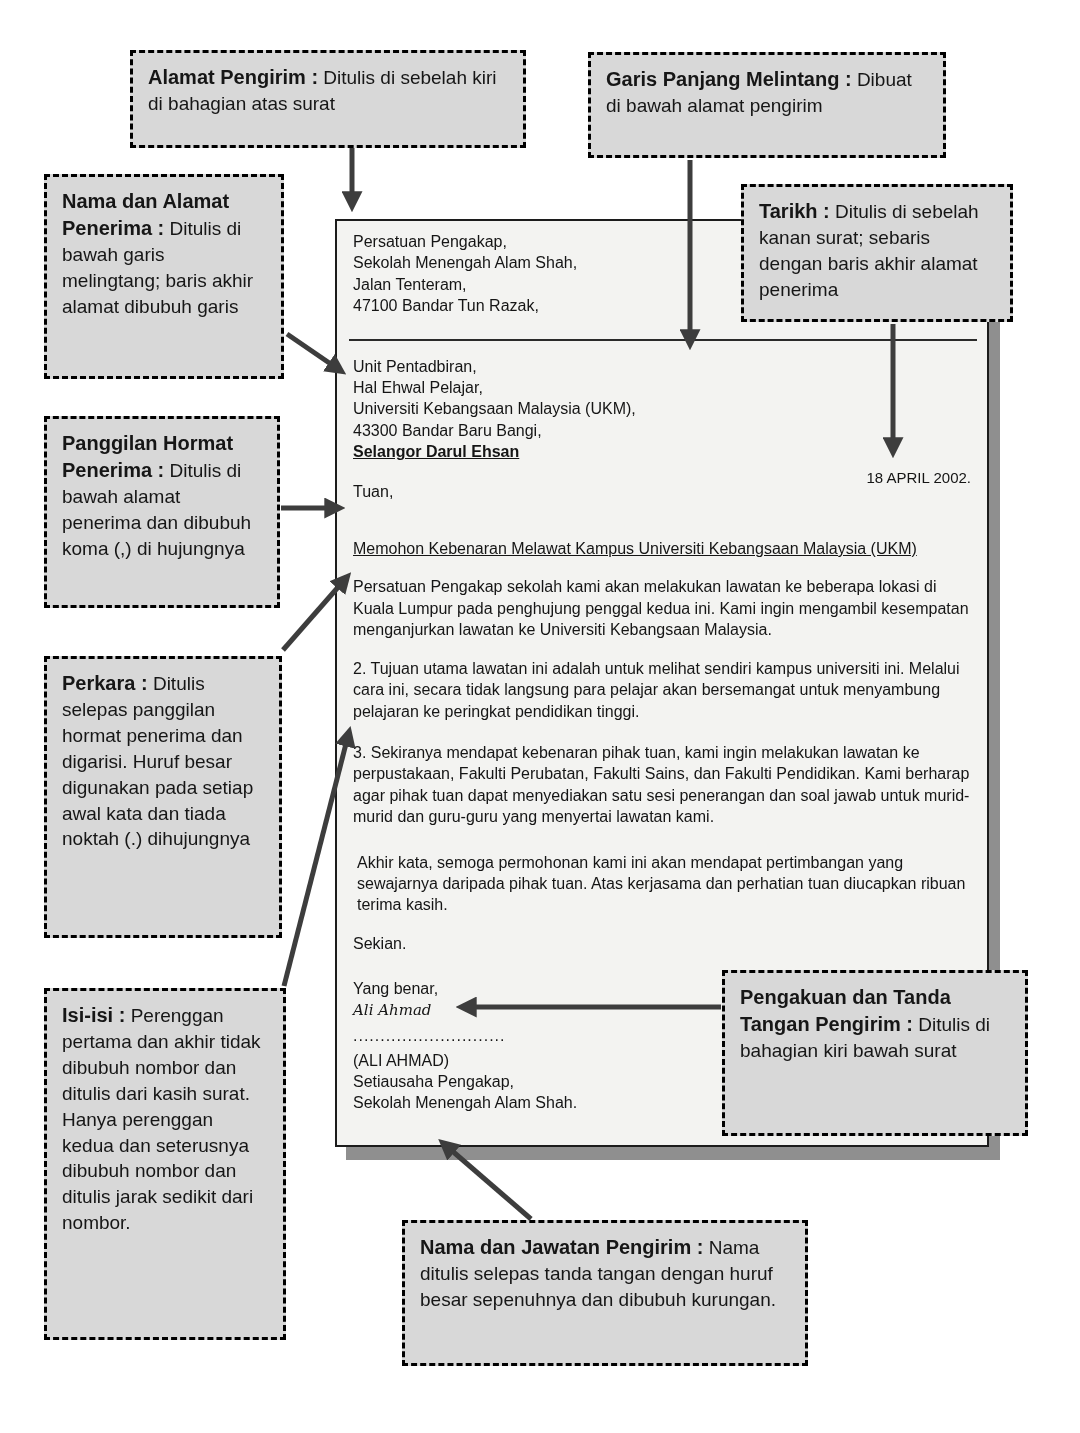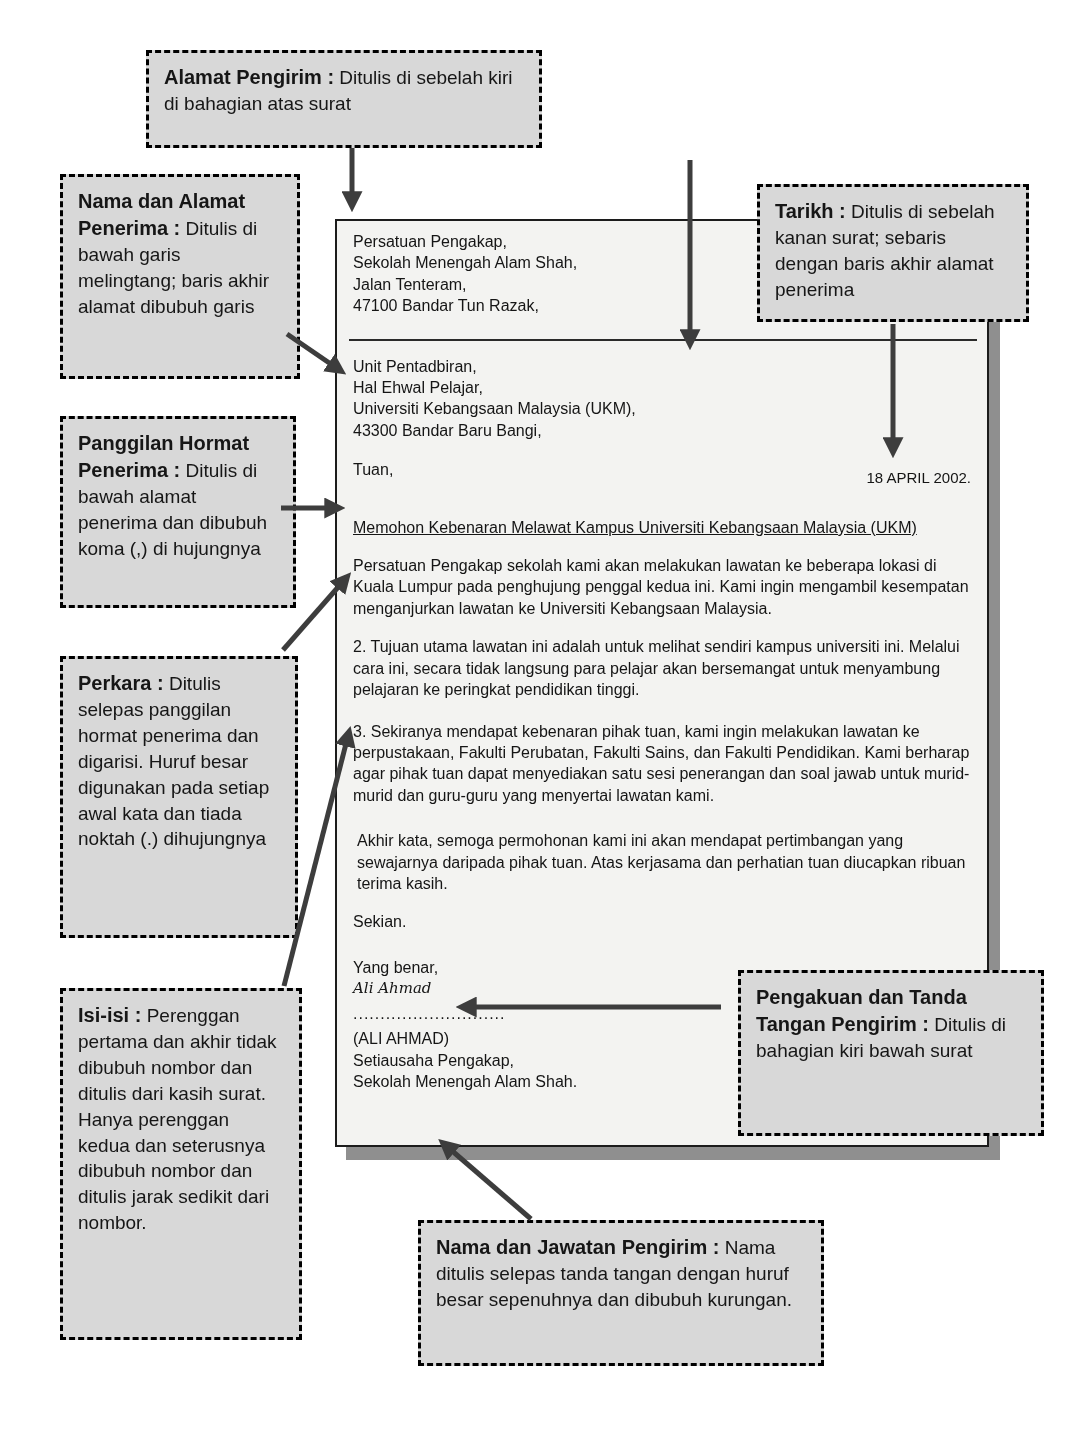--- a/index.html
+++ b/index.html
@@ -10,21 +10,21 @@
   #page{
     position:relative; width:1080px; height:1433px; overflow:hidden;
     font-family:"Liberation Sans", sans-serif; color:var(--text); background:#ffffff;
   }
   
   .callout{
     position:absolute; box-sizing:border-box;
     background:var(--callout_bg);
     border:3px dashed #000;
     padding:11px 15px;
-    font-size:19px; line-height:1.36; color:#161616;margin-left:16px;
+    font-size:19px; line-height:1.36; color:#161616;
   }
   .callout .ct{font-weight:bold; font-size:20px;}
   
   .letter{
     position:absolute; left:335px; top:219px; width:654px; height:928px;
     box-sizing:border-box; background:var(--letter_bg);
     border:2px solid #1c1c1c;
     box-shadow:11px 13px 0 var(--shadow);
     padding:10px 16px 6px 16px;
     font-size:16px; line-height:21.4px; color:#151515;
@@ -59,20 +59,21 @@
       <div>Sekolah Menengah Alam Shah,</div>
       <div>Jalan Tenteram,</div>
       <div>47100 Bandar Tun Razak,</div>
     </div>
     <hr class="longline">
     <div class="addr">
       <div>Unit Pentadbiran,</div>
       <div>Hal Ehwal Pelajar,</div>
       <div>Universiti Kebangsaan Malaysia (UKM),</div>
       <div>43300 Bandar Baru Bangi,</div>
+      <div class="bold-underline">Selangor Darul Ehsan</div>
     </div>
     <div class="letter-date">18 APRIL 2002.</div>
     <div class="salutation">Tuan,</div>
     <div class="subject">Memohon Kebenaran Melawat Kampus Universiti Kebangsaan Malaysia (UKM)</div>
     <p class="p1">Persatuan Pengakap sekolah kami akan melakukan lawatan ke beberapa lokasi di Kuala Lumpur pada penghujung penggal kedua ini. Kami ingin mengambil kesempatan menganjurkan lawatan ke Universiti Kebangsaan Malaysia.</p>
     <p class="p2">2. Tujuan utama lawatan ini adalah untuk melihat sendiri kampus universiti ini. Melalui cara ini, secara tidak langsung para pelajar akan bersemangat untuk menyambung pelajaran ke peringkat pendidikan tinggi.</p>
     <p class="p3">3. Sekiranya mendapat kebenaran pihak tuan, kami ingin melakukan lawatan ke perpustakaan, Fakulti Perubatan, Fakulti Sains, dan Fakulti Pendidikan. Kami berharap agar pihak tuan dapat menyediakan satu sesi penerangan dan soal jawab untuk murid-murid dan guru-guru yang menyertai lawatan kami.</p>
     <p class="p4">Akhir kata, semoga permohonan kami ini akan mendapat pertimbangan yang sewajarnya daripada pihak tuan. Atas kerjasama dan perhatian tuan diucapkan ribuan terima kasih.</p>
     <div class="closing">Sekian.</div>
     <div class="signoff">Yang benar,</div>
@@ -81,20 +82,24 @@
     <div class="signer-name">(ALI AHMAD)</div>
     <div>Setiausaha Pengakap,</div>
     <div>Sekolah Menengah Alam Shah.</div>
   </div>
 
   <div class="callout" style="left:130px; top:50px; width:396px; height:98px;">
     <b class="ct">Alamat Pengirim :</b>
     <span class="cb">Ditulis di sebelah kiri di bahagian atas surat</span>
   </div>
 
+  <div class="callout" style="left:588px; top:52px; width:358px; height:106px;">
+    <b class="ct">Garis Panjang Melintang :</b>
+    <span class="cb">Dibuat di bawah alamat pengirim</span>
+  </div>
 
   <div class="callout" style="left:44px; top:174px; width:240px; height:205px;">
     <b class="ct">Nama dan Alamat Penerima :</b>
     <span class="cb">Ditulis di bawah garis melingtang; baris akhir alamat dibubuh garis</span>
   </div>
 
   <div class="callout" style="left:741px; top:184px; width:272px; height:138px;">
     <b class="ct">Tarikh :</b>
     <span class="cb">Ditulis di sebelah kanan surat; sebaris dengan baris akhir alamat penerima</span>
   </div>

